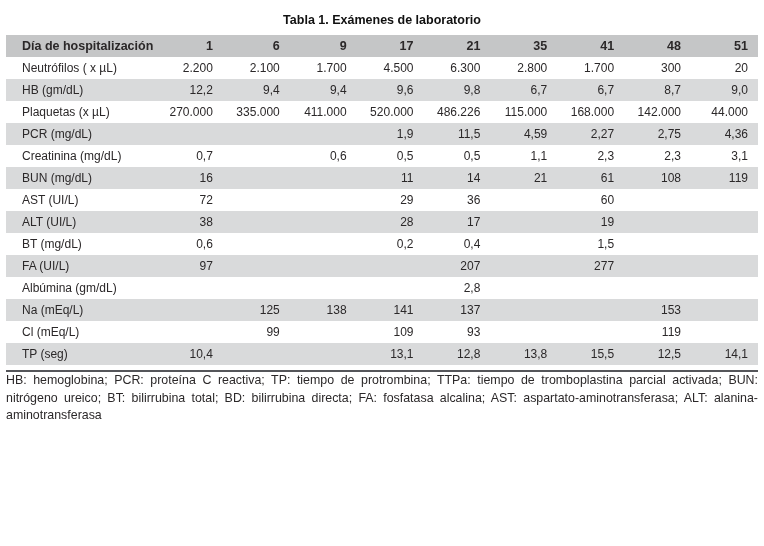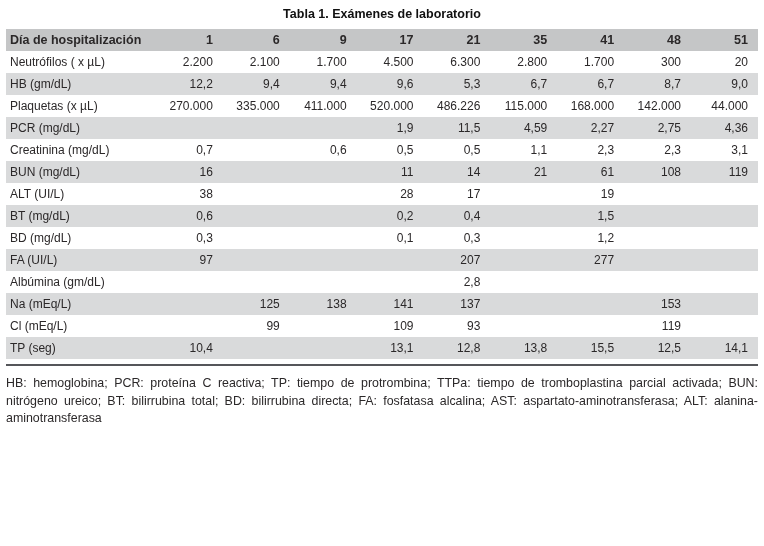--- a/index.html
+++ b/index.html
@@ -7,49 +7,48 @@
     width: 764px;
     height: 546px;
     box-sizing: border-box;
     padding: 0 6px;
     font-family: "Liberation Sans", sans-serif;
     color: var(--text, #2b2829);
     background: #ffffff;
     overflow: hidden;
   }
   .title {
-    padding: 7px 0 8px 0;
+    padding: 13px 0 8px 0;
     text-align: center;
     font-weight: bold;
     font-size: 12.5px;
     color: #111111;
   }
   table.lab {
     width: 100%;
     border-collapse: collapse;
     table-layout: fixed;
     font-size: 12px;
   }
   .c-label { width: 150px; }
   th, td {
     height: 22px;
     padding: 0;
     vertical-align: middle;
     white-space: nowrap;
     overflow: hidden;
   }
-  th.label, td.label { text-align: left; padding-left: 4px; }
+  th.label, td.label { text-align: left; padding-left: 16px; }
   th.num, td.num { text-align: right; padding-right: 10px; }
   thead tr { background: var(--header-bg, #c5c6c7); }
   thead th { font-weight: bold; font-size: 12.5px; }
   tbody tr:nth-child(even) { background: var(--stripe-bg, #d9dadb); }
   .footnote {
     margin-top: 5px;
     border-top: 2px solid var(--rule, #55565a);
-    padding-top: 9px;
     font-size: 12.4px;
     line-height: 17.5px;
     text-align: justify;
     color: var(--text, #2b2829);
   }
 </style>
 </head>
 <body>
 
 <div class="page">
@@ -93,21 +92,21 @@
           <td class="num">1.700</td>
           <td class="num">300</td>
           <td class="num">20</td>
         </tr>
         <tr>
           <td class="label">HB (gm/dL)</td>
           <td class="num">12,2</td>
           <td class="num">9,4</td>
           <td class="num">9,4</td>
           <td class="num">9,6</td>
-          <td class="num">5,3</td>
+          <td class="num">9,8</td>
           <td class="num">6,7</td>
           <td class="num">6,7</td>
           <td class="num">8,7</td>
           <td class="num">9,0</td>
         </tr>
         <tr>
           <td class="label">Plaquetas (x µL)</td>
           <td class="num">270.000</td>
           <td class="num">335.000</td>
           <td class="num">411.000</td>
@@ -148,52 +147,52 @@
           <td class="num"></td>
           <td class="num"></td>
           <td class="num">11</td>
           <td class="num">14</td>
           <td class="num">21</td>
           <td class="num">61</td>
           <td class="num">108</td>
           <td class="num">119</td>
         </tr>
         <tr>
+          <td class="label">AST (UI/L)</td>
+          <td class="num">72</td>
+          <td class="num"></td>
+          <td class="num"></td>
+          <td class="num">29</td>
+          <td class="num">36</td>
+          <td class="num"></td>
+          <td class="num">60</td>
+          <td class="num"></td>
+          <td class="num"></td>
+        </tr>
+        <tr>
           <td class="label">ALT (UI/L)</td>
           <td class="num">38</td>
           <td class="num"></td>
           <td class="num"></td>
           <td class="num">28</td>
           <td class="num">17</td>
           <td class="num"></td>
           <td class="num">19</td>
           <td class="num"></td>
           <td class="num"></td>
         </tr>
         <tr>
           <td class="label">BT (mg/dL)</td>
           <td class="num">0,6</td>
           <td class="num"></td>
           <td class="num"></td>
           <td class="num">0,2</td>
           <td class="num">0,4</td>
           <td class="num"></td>
           <td class="num">1,5</td>
-          <td class="num"></td>
-          <td class="num"></td>
-        </tr>
-        <tr>
-          <td class="label">BD (mg/dL)</td>
-          <td class="num">0,3</td>
-          <td class="num"></td>
-          <td class="num"></td>
-          <td class="num">0,1</td>
-          <td class="num">0,3</td>
-          <td class="num"></td>
-          <td class="num">1,2</td>
           <td class="num"></td>
           <td class="num"></td>
         </tr>
         <tr>
           <td class="label">FA (UI/L)</td>
           <td class="num">97</td>
           <td class="num"></td>
           <td class="num"></td>
           <td class="num"></td>
           <td class="num">207</td>

